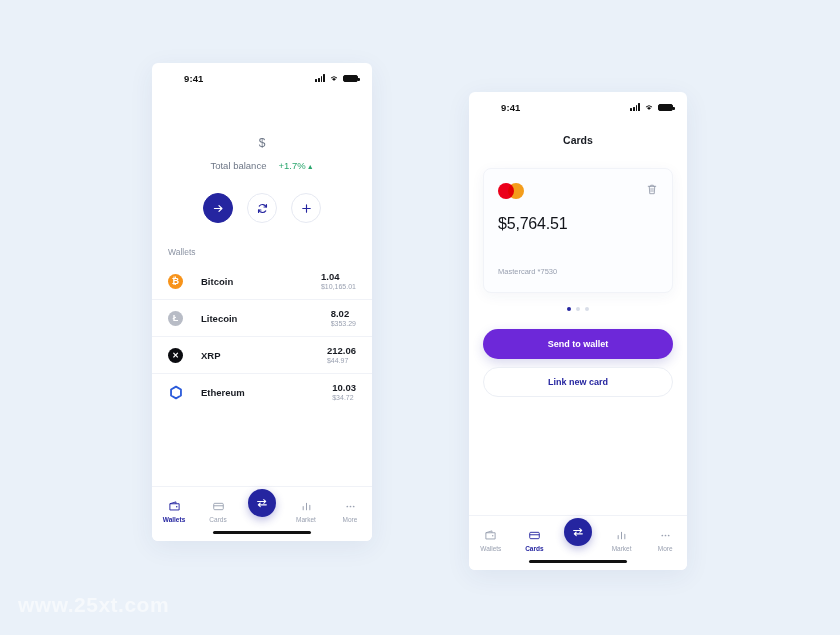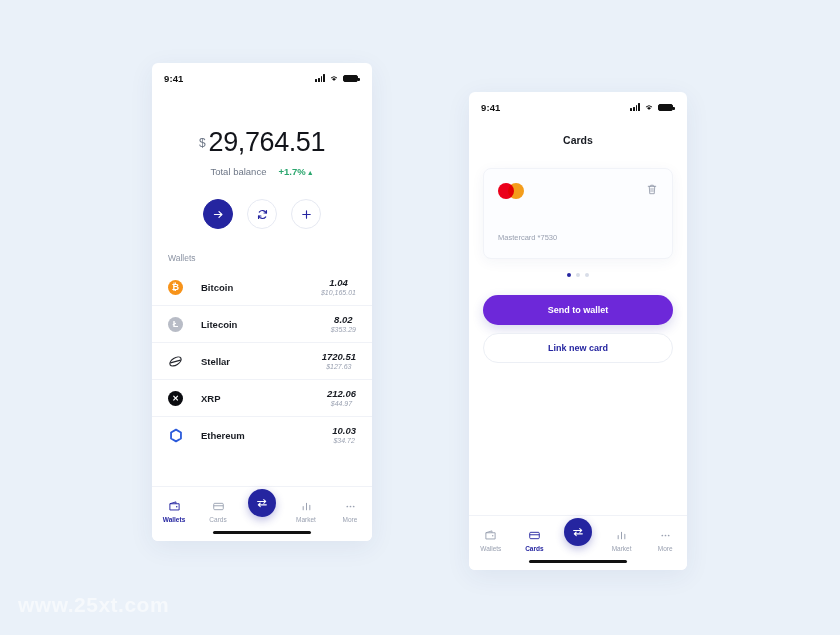--- a/index.html
+++ b/index.html
@@ -35,21 +35,21 @@
   }
   #phone-wallets { left: 152px; top: 63px; width: 220px; height: 478px; }
   #phone-cards   { left: 469px; top: 92px; width: 218px; height: 478px; }
 
   
   .statusbar {
     height: 26px;
     display: flex;
     align-items: center;
     justify-content: space-between;
-    padding: 4px 14px 0 12px;
+    padding: 4px 14px 0 32px;
     box-sizing: border-box;
   }
   .status-time {
     font-size: 9.5px;
     font-weight: 700;
     color: #111;
     letter-spacing: .1px;
   }
   .status-icons { display: flex; align-items: flex-end; gap: 4px; }
   .signal { display: flex; align-items: flex-end; gap: 1px; height: 8px; }
@@ -95,21 +95,21 @@
     font-weight: 400;
     color: #12141a;
     letter-spacing: -.4px;
     line-height: 1;
   }
   .balance-sub {
     margin-top: 10px;
     font-size: 9.5px;
     color: #6e7787;
   }
-  .balance-change { color: #2aa66d; font-weight: 700; margin-left: 12px; }
+  .balance-change { color: #2aa66d; font-weight: 400; margin-left: 12px; }
   .caret-up { color: #2aa66d; font-size: 7px; margin-left: 1px; }
 
   
   .actions {
     display: flex;
     justify-content: center;
     gap: 14px;
     margin-top: 22px;
   }
   .action-btn {
@@ -152,21 +152,21 @@
     font-size: 9px;
     font-weight: 700;
   }
   .coin-name {
     margin-left: 18px;
     font-size: 9.5px;
     font-weight: 700;
     color: #181b22;
     flex: 1;
   }
-  .coin-vals { text-align: center; line-height: 1.25; font-style: italic; }
+  .coin-vals { text-align: left; line-height: 1.25; }
   .coin-amount { font-size: 9.5px; font-weight: 700; color: #181b22; }
   .coin-fiat { font-size: 7px; color: #9aa1b1; }
 
   
   .bottomnav {
     position: absolute;
     left: 0; right: 0; bottom: 0;
     height: 54px;
     background: #fff;
     border-top: 1px solid #f0f2f7;
@@ -309,21 +309,20 @@
         <path d="M3.6 5.6a6.6 6.6 0 0 1 8.8 0" stroke="#111" stroke-width="1.5" fill="none" stroke-linecap="round"></path>
         <path d="M5.6 7.7a3.8 3.8 0 0 1 4.8 0" stroke="#111" stroke-width="1.4" fill="none" stroke-linecap="round"></path>
       </svg>
       <div class="battery"></div>
     </div>
   </div>
 
   <div class="balance-wrap">
     <div class="balance-line">
       <span class="balance-currency">$</span>
-      <span class="balance-amount">29,764.51</span>
     </div>
     <div class="balance-sub">
       <span>Total balance</span><span class="balance-change">+1.7%</span><span class="caret-up">▲</span>
     </div>
   </div>
 
   <div class="actions">
     <div class="action-btn primary">
       <svg width="13" height="13" viewBox="0 0 16 16">
         <path d="M3 8h9M8.6 4.4 12.2 8l-3.6 3.6" stroke="#fff" stroke-width="1.5" fill="none" stroke-linecap="round" stroke-linejoin="round"></path>
@@ -362,33 +361,20 @@
       <div class="coin-icon" style="background:#b8bcc6">
         <span>Ł</span>
       </div>
       <div class="coin-name">Litecoin</div>
       <div class="coin-vals">
         <div class="coin-amount">8.02</div>
         <div class="coin-fiat">$353.29</div>
       </div>
     </div>
 
-    <div class="wallet-row">
-      <div class="coin-icon" style="background:transparent">
-        <svg width="15" height="15" viewBox="0 0 20 20">
-          <ellipse cx="10" cy="10" rx="8.4" ry="4.6" transform="rotate(-32 10 10)" fill="none" stroke="#22242b" stroke-width="1.5"></ellipse>
-          <path d="M3.2 11.8 16.8 8.2" stroke="#22242b" stroke-width="1.5" stroke-linecap="round"></path>
-        </svg>
-      </div>
-      <div class="coin-name">Stellar</div>
-      <div class="coin-vals">
-        <div class="coin-amount">1720.51</div>
-        <div class="coin-fiat">$127.63</div>
-      </div>
-    </div>
 
     <div class="wallet-row">
       <div class="coin-icon" style="background:#0b0c10">
         <span style="font-size:8px">✕</span>
       </div>
       <div class="coin-name">XRP</div>
       <div class="coin-vals">
         <div class="coin-amount">212.06</div>
         <div class="coin-fiat">$44.97</div>
       </div>
@@ -478,20 +464,21 @@
     <div class="card-tile-top">
       <div class="mastercard-logo">
         <span class="mc-red"></span>
           <span class="mc-yellow"></span>
       </div>
       <svg width="12" height="13" viewBox="0 0 16 18">
         <path d="M2.8 4.6h10.4M6.2 4.6V3.1h3.6v1.5M4.2 4.6l.7 10.2h6.2l.7-10.2" fill="none" stroke="#8b93a3" stroke-width="1.1" stroke-linecap="round" stroke-linejoin="round"></path>
         <path d="M6.7 7.4v4.6M9.3 7.4v4.6" stroke="#8b93a3" stroke-width="1" stroke-linecap="round"></path>
       </svg>
     </div>
+    <div class="card-amount">$5,764.51</div>
     <div class="card-meta">Mastercard *7530</div>
   </div>
 
   <div class="dots">
     <i class="on"></i>
     <i></i>
     <i></i>
   </div>
 
   <div class="pill filled">Send to wallet</div>

